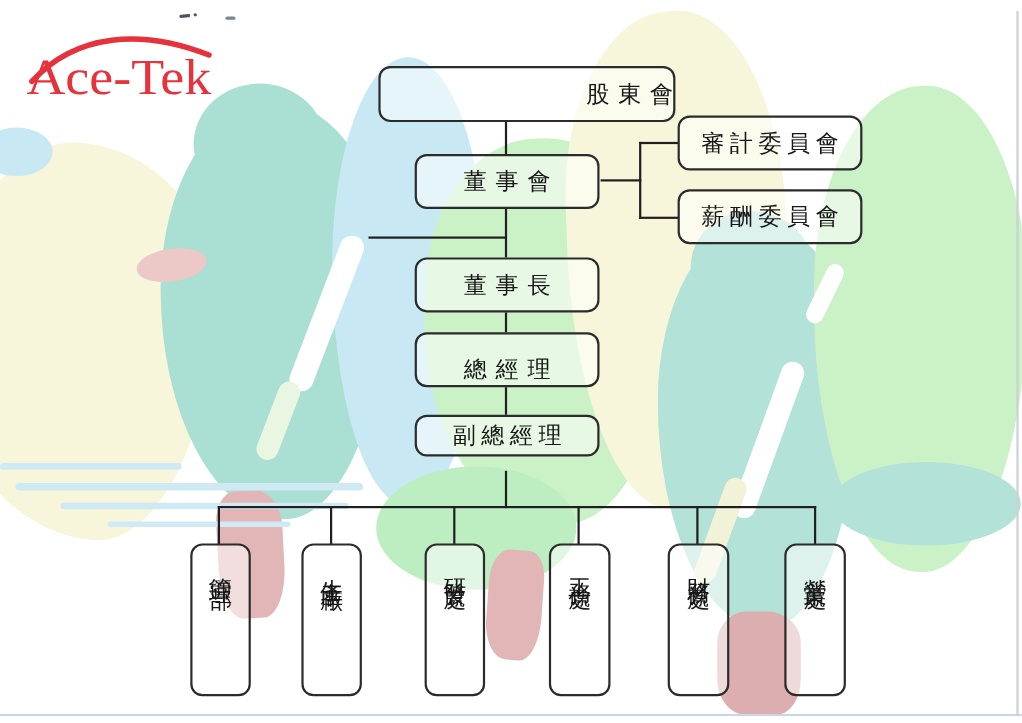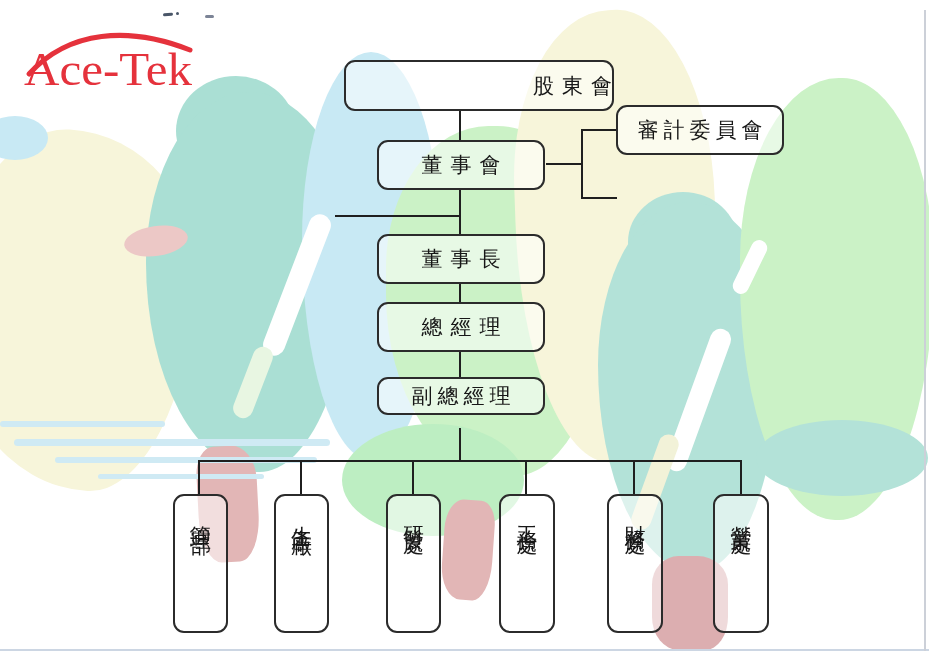--- a/index.html
+++ b/index.html
@@ -89,24 +89,27 @@
 
   <div class="node" style="left:344px;top:60px;width:270px;height:51px;justify-content:flex-end;">
     <span>股東會</span>
   </div>
   <div class="node" style="left:377px;top:140px;width:168px;height:50px;">
     <span>董事會</span>
   </div>
   <div class="node" style="left:616px;top:105px;width:168px;height:50px;text-align:center;">
     <span style="letter-spacing:5px;margin-right:-5px;">審計委員會</span>
   </div>
+  <div class="node" style="left:616px;top:172px;width:168px;height:50px;">
+    <span style="letter-spacing:5px;margin-right:-5px;">薪酬委員會</span>
+  </div>
   <div class="node" style="left:377px;top:234px;width:168px;height:50px;">
     <span>董事長</span>
   </div>
-  <div class="node" style="left:377px;top:302px;width:168px;height:50px;">
+  <div class="node" style="left:377px;top:302px;width:168px;height:50px;align-items:flex-end;">
     <span>總經理</span>
   </div>
   <div class="node" style="left:377px;top:377px;width:168px;height:38px;">
     <span style="letter-spacing:5px;margin-right:-5px;">副總經理</span>
   </div>
 
   <div class="node node-v" style="left:173px;top:494px;width:55px;height:139px;">
     <span>管理部</span>
   </div>
   <div class="node node-v" style="left:274px;top:494px;width:55px;height:139px;">

